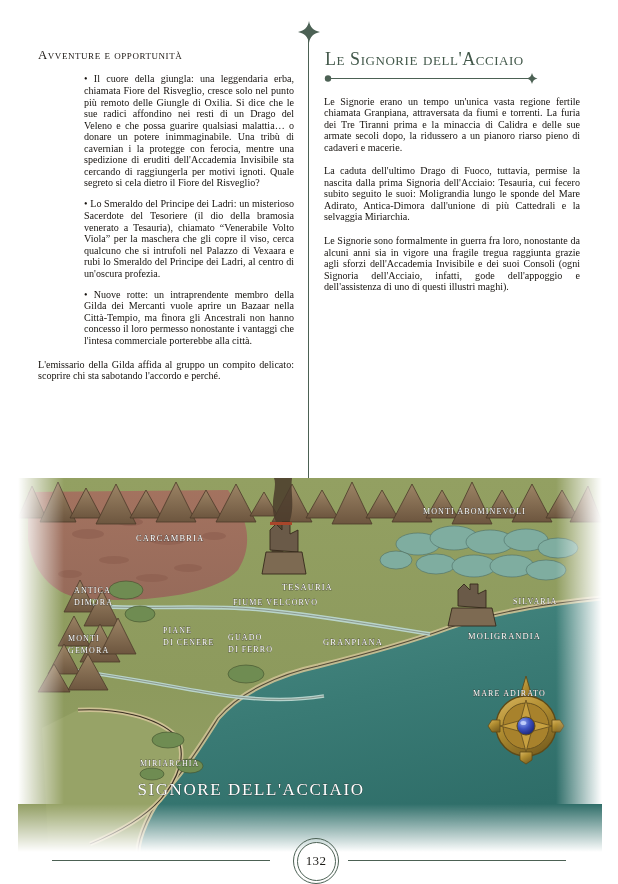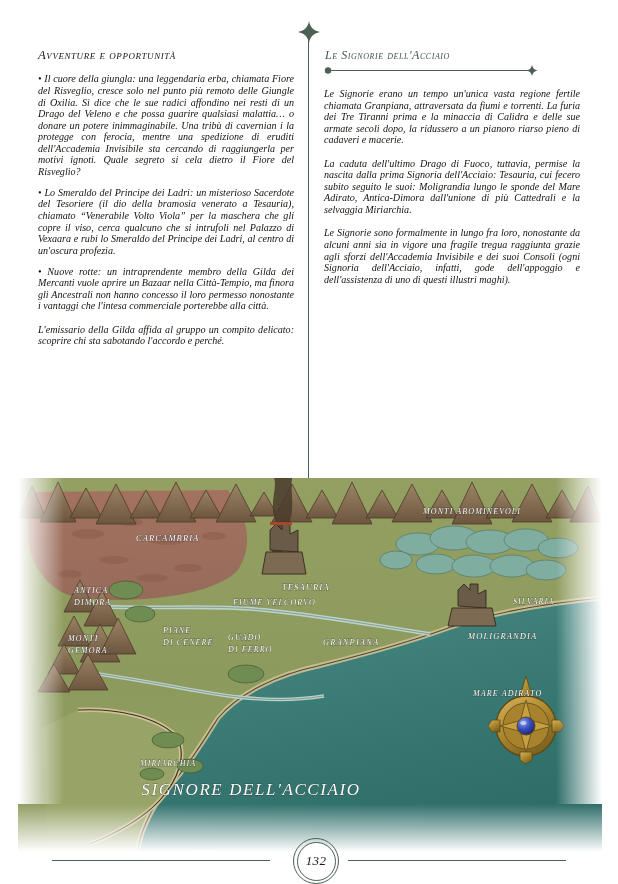--- a/index.html
+++ b/index.html
@@ -7,21 +7,21 @@
   body {
     width: 618px;
     height: 884px;
     background: #ffffff;
     font-family: "Liberation Serif", "DejaVu Serif", serif;
     color: #15110d;
     overflow: hidden;
     position: relative;
   }
 
-  .page { position: relative; width: 618px; height: 884px; font-style: italic; }
+  .page { position: relative; width: 618px; height: 884px; }
 
   
   .divider-wrap {
     position: absolute;
     left: 308px; top: 14px;
     width: 2px; height: 468px;
   }
   .divider-line {
     position: absolute; left: 0; top: 18px;
     width: 1px; height: 450px;
@@ -44,40 +44,40 @@
 
   h2.head {
     font-size: 12.5px;
     font-weight: normal;
     font-variant: small-caps;
     letter-spacing: 0.55px;
     margin: 0 0 1px 0;
     line-height: 1.25;
   }
   h2.head-left  { color: #1a1510; font-size: 12.8px; }
-  h2.head-right { color: #42584a; font-size: 12px; padding-left: 1px; }
+  h2.head-right { color: #42584a; font-size: 18px; padding-left: 1px; }
 
   .head-rule {
     position: relative;
     height: 11px;
     margin: 2px 0 12px 0;
   }
   .head-rule svg { display: block; }
 
   p.body {
     margin: 0;
     font-size: 10.1px;
     line-height: 11.55px;
     text-align: justify;
     text-justify: inter-word;
     hyphens: none;
     color: #16120e;
   }
   p.body + p.body { margin-top: 12px; }
-  p.gap { margin-top: 9.5px !important; }
+  p.gap { margin-top: 9.5px !important; margin-left: 46px; }
 
   .intro { margin-bottom: 0; }
 
   
   .map {
     position: absolute;
     left: 18px; top: 478px;
     width: 584px; height: 374px;
     overflow: hidden;
   }
@@ -145,21 +145,21 @@
     <div class="head-rule">
       <svg width="256" height="11" viewBox="0 0 256 11">
         <line x1="5" y1="5.5" x2="208" y2="5.5" stroke="#4c6154" stroke-width="1"></line>
         <circle cx="4" cy="5.5" r="3.2" fill="#4c6154"></circle>
         <path d="M208 0 C208.7 3.2 210.3 4.8 213.5 5.5 C210.3 6.2 208.7 7.8 208 11 C207.3 7.8 205.7 6.2 202.5 5.5 C205.7 4.8 207.3 3.2 208 0 Z" fill="#4c6154"></path>
       </svg>
     </div>
 
     <p class="body">Le Signorie erano un tempo un'unica vasta regione fertile chiamata Granpiana, attraversata da fiumi e torrenti. La furia dei Tre Tiranni prima e la minaccia di Calidra e delle sue armate secoli dopo, la ridussero a un pianoro riarso pieno di cadaveri e macerie.</p>
     <p class="body">La caduta dell'ultimo Drago di Fuoco, tuttavia, permise la nascita dalla prima Signoria dell'Acciaio: Tesauria, cui fecero subito seguito le suoi: Moligrandia lungo le sponde del Mare Adirato, Antica-Dimora dall'unione di più Cattedrali e la selvaggia Miriarchia.</p>
-    <p class="body">Le Signorie sono formalmente in lungo fra loro, nonostante da alcuni anni sia in vigore una fragile tregua raggiunta grazie agli sforzi dell'Accademia Invisibile e dei suoi Consoli (ogni Signoria dell'Acciaio, infatti, gode dell'appoggio e dell'assistenza di uno di questi illustri maghi).</p>
+    <p class="body">Le Signorie sono formalmente in guerra fra loro, nonostante da alcuni anni sia in vigore una fragile tregua raggiunta grazie agli sforzi dell'Accademia Invisibile e dei suoi Consoli (ogni Signoria dell'Acciaio, infatti, gode dell'appoggio e dell'assistenza di uno di questi illustri maghi).</p>
   </div>
 
   <div class="map">
     <svg width="584" height="374" viewBox="0 0 584 374">
       <defs>
 
         <radialGradient id="fadeL" cx="0" cy="0.5" r="1">
           <stop offset="0.55" stop-color="#fff" stop-opacity="1"></stop>
           <stop offset="1" stop-color="#fff" stop-opacity="0"></stop>
         </radialGradient>

